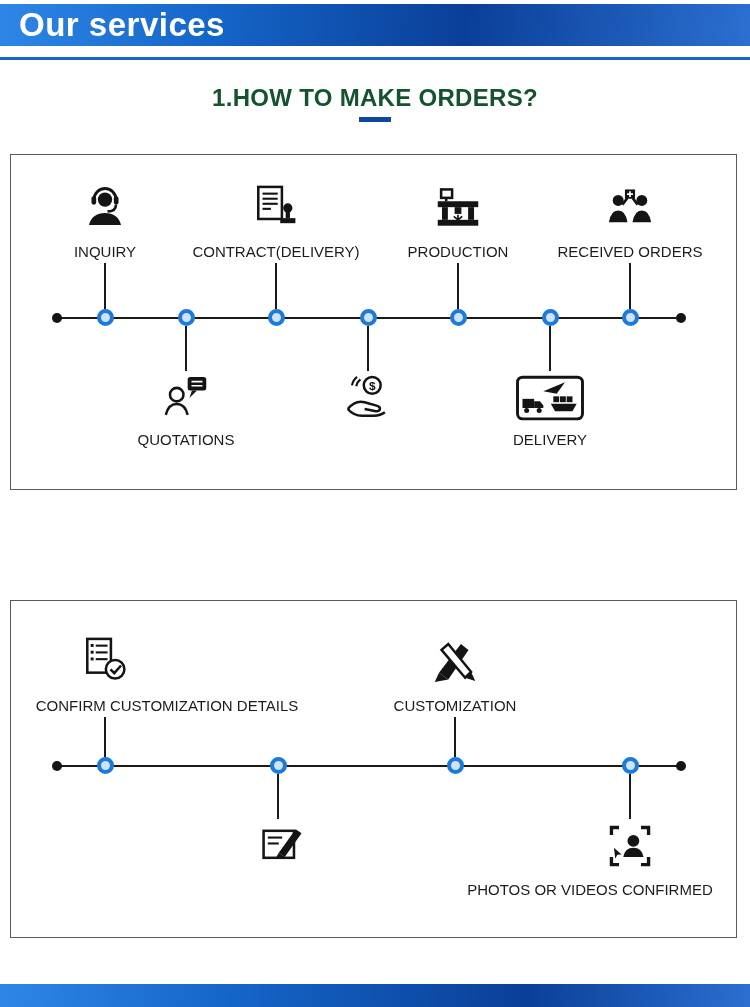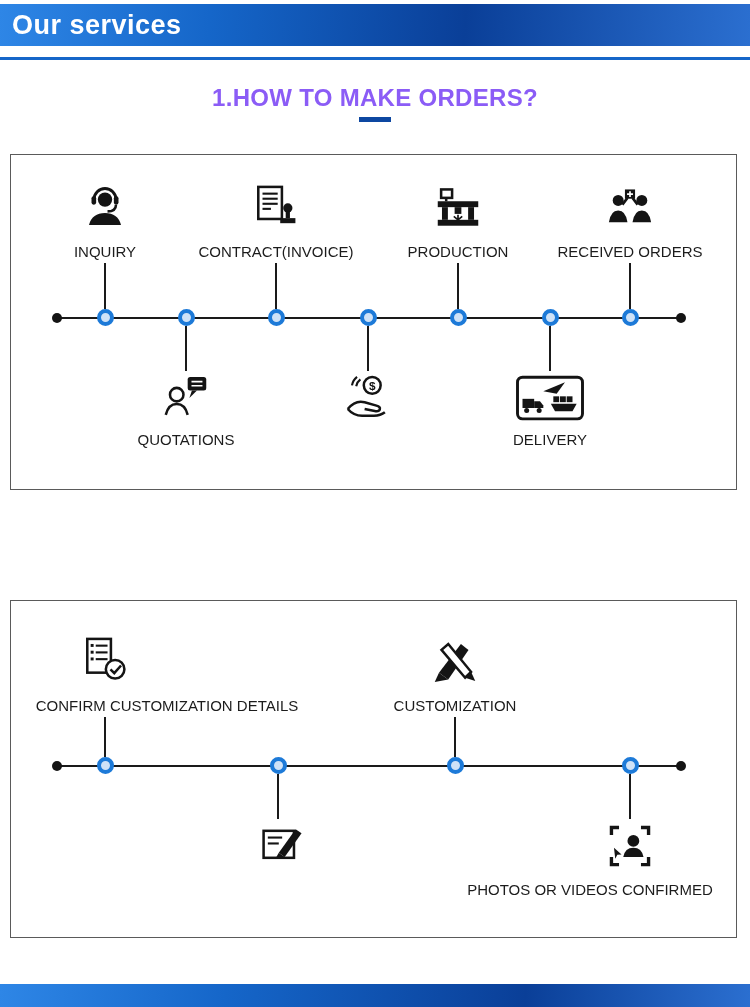--- a/index.html
+++ b/index.html
@@ -6,26 +6,26 @@
   html, body { margin: 0; padding: 0; background: #fff; }
   body { font-family: "Liberation Sans", sans-serif; }
   .page { position: relative; width: 750px; height: 1007px; background: #fff; overflow: hidden; }
 
   
   .top-banner {
     position: absolute; left: 0; top: 4px; width: 100%; height: 42px;
     background: linear-gradient(94deg, #2e86e6 0%, #1566c9 28%, #0a3f98 62%, #2b6fd0 100%);
     display: flex; align-items: center;
   }
-  .banner-title { color: #fff; font-size: 27px; font-weight: bold; padding-left: 12px; letter-spacing: .5px; }
+  .banner-title { color: #fff; font-size: 33px; font-weight: bold; padding-left: 19px; letter-spacing: .5px; }
   .top-rule { position: absolute; left: 0; top: 57px; width: 100%; height: 3px; background: #1566c9; }
 
   
   .sec-head { position: absolute; left: 0; width: 100%; text-align: center; }
-  .sec-title { font-size: 24px; font-weight: bold; color: #8b5cf6; letter-spacing: .3px; }
+  .sec-title { font-size: 24px; font-weight: bold; color: #14532d; letter-spacing: .3px; }
   .sec-underline { width: 32px; height: 5px; background: #0d47a1; margin: 5px auto 0; }
 
   
   .flow-box { position: absolute; left: 10px; width: 727px; border: 1px solid #5a5a5a; background: #fff; }
   .hline { position: absolute; left: 45px; width: 627px; height: 2px; background: #1a1a1a; }
   .edot { position: absolute; width: 10px; height: 10px; border-radius: 50%; background: #141414; }
   .node { position: absolute; width: 17px; height: 17px; border: 4px solid #1d7ad8; background: #cfe2f7; border-radius: 50%; }
   .vline { position: absolute; width: 2px; background: #1a1a1a; }
   .icon-slot { position: absolute; height: 54px; }
   .flow-label { position: absolute; font-size: 15px; color: #1c1c1c; text-align: center; line-height: 1.25; }
@@ -112,21 +112,21 @@
         <path d="M7 49 q2 -14 11 -14 q9 0 11 14 Z" fill="#141414"></path>
         <circle cx="46" cy="23" r="6.5" fill="#141414"></circle>
         <path d="M35 49 q2 -14 11 -14 q9 0 11 14 Z" fill="#141414"></path>
         <path d="M23 28 l6 -8 M41 28 l-6 -8" stroke="#141414" stroke-width="3"></path>
         <rect x="26" y="10" width="12" height="11" fill="#141414"></rect>
         <path d="M32 12 v7 M28.5 15.5 h7" stroke="#fff" stroke-width="2"></path>
       </svg>
     </div>
 
     <div class="flow-label" style="left:-16px;top:88px;width:220px">INQUIRY</div>
-    <div class="flow-label" style="left:155px;top:88px;width:220px">CONTRACT(INVOICE)</div>
+    <div class="flow-label" style="left:155px;top:88px;width:220px">CONTRACT(DELIVERY)</div>
     <div class="flow-label" style="left:337px;top:88px;width:220px">PRODUCTION</div>
     <div class="flow-label" style="left:509px;top:88px;width:220px">RECEIVED ORDERS</div>
 
     <div class="icon-slot" style="left:148px;top:216px">
       <svg width="54" height="54" viewBox="0 0 64 64">
         <circle cx="21" cy="28" r="8" fill="none" stroke="#141414" stroke-width="3"></circle>
         <path d="M8 52 q3 -13 13 -13 q10 0 13 13" fill="none" stroke="#141414" stroke-width="3"></path>
         <rect x="34" y="7" width="22" height="16" rx="3" fill="#141414"></rect>
         <path d="M39 23 l-3 9 l9 -9 Z" fill="#141414"></path>
         <path d="M38.5 12.5 h13 M38.5 17.5 h13" stroke="#fff" stroke-width="2"></path>

